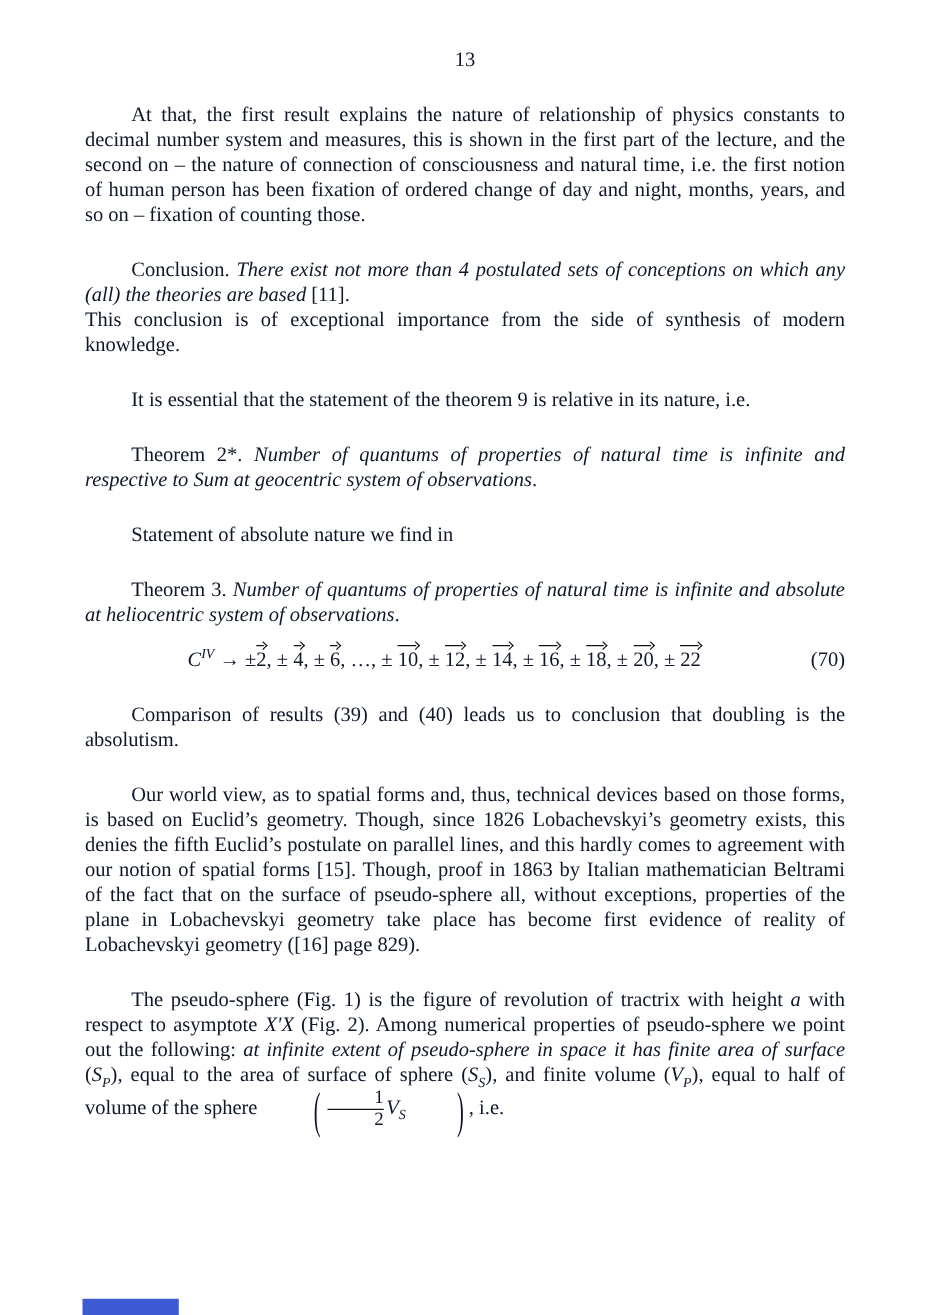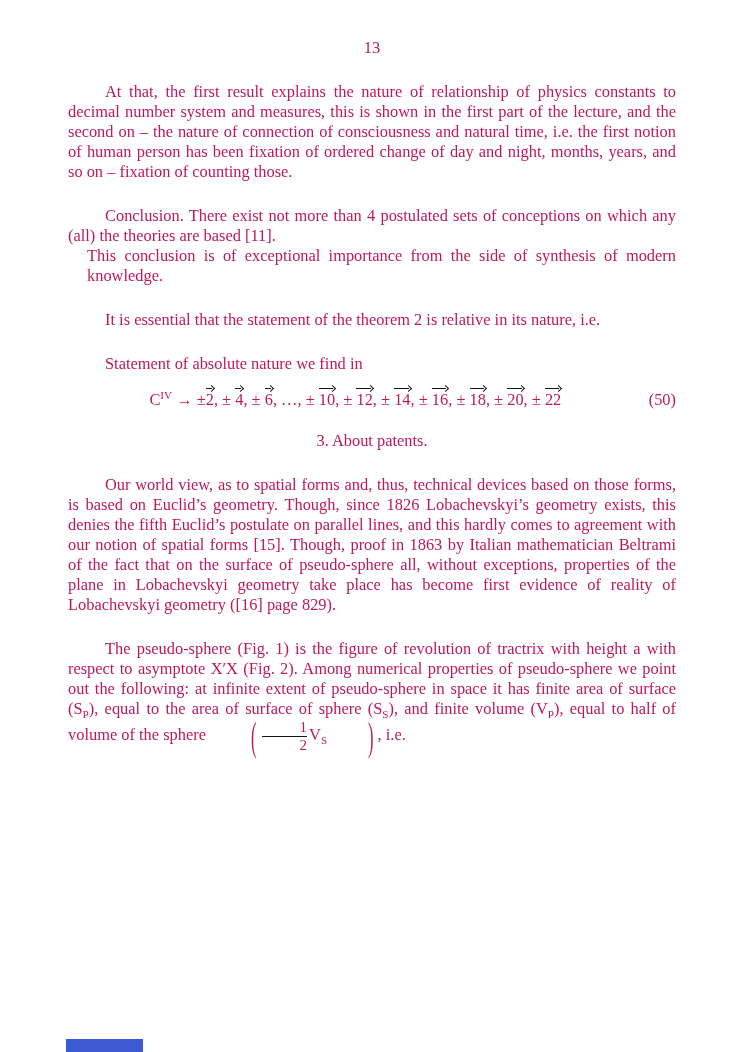--- a/index.html
+++ b/index.html
@@ -1,33 +1,33 @@
 <!DOCTYPE html>
 <html><head>
 <meta charset="utf-8">
 <style>
   html,body{margin:0;padding:0;background:#ffffff;}
   #page{
     position:relative;
     width:744px;height:1052px;
     background:#ffffff;
-    color:#be185d;
+    color:#0f172a;
     font-family:"Liberation Serif", serif;
     font-size:16.4px;
     line-height:20px;
     overflow:hidden;
     box-sizing:border-box;
     padding:38px 68px 0 68px;
   }
   .pageno{text-align:center;margin:0 0 17px 0;}
   p{margin:0;text-align:justify;}
   p.indent{text-indent:37px;margin-top:24px;}
-  p.noindent{text-indent:0;margin-left:19px;}
+  p.noindent{text-indent:0;}
   p.center{text-align:center;text-indent:0;margin:21px 0 23px 0;}
-  .it{}
+  .it{font-style:italic;}
   .u{}
   .sup{font-size:0.68em;vertical-align:super;line-height:0;}
   .sub{font-size:0.68em;vertical-align:sub;line-height:0;}
   
   .vec{display:inline-block;position:relative;line-height:1.05;padding-top:4px;margin-top:-4px;}
   .vec::before{content:'';position:absolute;top:1px;left:0;right:2px;border-top:1.3px solid #141414;}
   .vec::after{content:'';position:absolute;top:-1px;right:0;width:4px;height:4px;
     border-top:1.3px solid #141414;border-right:1.3px solid #141414;transform:rotate(45deg);}
   
   .formula{display:flex;align-items:center;margin:16px 0;}
@@ -42,30 +42,32 @@
 </style>
 </head>
 <body>
 
 <div id="page">
   <p class="pageno">13</p>
 
   <p class="indent"><span>At that, the first result explains the nature of relationship of physics constants to decimal number system and measures, this is shown in the first part of the lecture, and the second on – the nature of connection of consciousness and natural time, i.e. the first notion of human person has been fixation of ordered change of day and night, months, years, and so on – fixation of counting those.</span></p>
   <p class="indent"><span class="u">Conclusion.</span><span> </span><span class="it">There exist not more than 4 postulated sets of conceptions on which any (all) the theories are based</span><span> [11].</span></p>
   <p class="noindent"><span>This conclusion is of exceptional importance from the side of synthesis of modern knowledge.</span></p>
-  <p class="indent"><span>It is essential that the statement of the theorem 2 is relative in its nature, i.e.</span></p>
+  <p class="indent"><span>It is essential that the statement of the theorem 9 is relative in its nature, i.e.</span></p>
+  <p class="indent"><span class="u">Theorem 2*.</span><span> </span><span class="it">Number of quantums of properties of natural time is infinite and respective to Sum at geocentric system of observations</span><span>.</span></p>
   <p class="indent"><span>Statement of absolute nature we find in</span></p>
+  <p class="indent"><span class="u">Theorem 3.</span><span> </span><span class="it">Number of quantums of properties of natural time is infinite and absolute at heliocentric system of observations</span><span>.</span></p>
 
   <div class="formula">
     <span class="formula-body"><span class="it">C</span><span class="sup it">IV</span><span> → </span><span class="u">±</span><span class="vec u">2</span><span>, ± </span><span class="vec">4</span><span>, ± </span><span class="vec">6</span><span>, …, ± </span><span class="vec">10</span><span>, ± </span><span class="vec">12</span><span>, ± </span><span class="vec">14</span><span>, ± </span><span class="vec">16</span><span>, ± </span><span class="vec">18</span><span>, ± </span><span class="vec">20</span><span>, ± </span><span class="vec">22</span></span>
-    <span class="eqno">(50)</span>
+    <span class="eqno">(70)</span>
   </div>
 
+  <p class="indent"><span>Comparison of results (39) and (40) leads us to conclusion that doubling is the absolutism.</span></p>
 
-  <p class="center"><span>3. About patents.</span></p>
 
   <p class="indent"><span>Our world view, as to spatial forms and, thus, technical devices based on those forms, is based on Euclid’s geometry. Though, since 1826 Lobachevskyi’s geometry exists, this denies the fifth Euclid’s postulate on parallel lines, and this hardly comes to agreement with our notion of spatial forms [15]. Though, proof in 1863 by Italian mathematician Beltrami of the fact that on the surface of pseudo-sphere all, without exceptions, properties of the plane in Lobachevskyi geometry take place has become first evidence of reality of Lobachevskyi geometry ([16] page 829).</span></p>
   <p class="indent"><span>The pseudo-sphere (Fig. 1) is the figure of revolution of tractrix with height </span><span class="it">a</span><span> with respect to asymptote </span><span class="it">X′X</span><span> (Fig. 2). Among numerical properties of pseudo-sphere we point out the following: </span><span class="it">at infinite extent of pseudo-sphere in space it has finite area of surface</span><span> (</span><span class="it">S</span><span class="sub it">P</span><span>), equal to the area of surface of sphere (</span><span class="it">S</span><span class="sub it">S</span><span>), and finite volume (</span><span class="it">V</span><span class="sub it">P</span><span>), equal to half of volume of the sphere </span><span class="bigparen">(</span><span class="frac">
         <span class="num">1</span>
         <span class="den">2</span>
       </span><span class="it">V</span><span class="sub it">S</span><span class="bigparen">)</span><span>, i.e.</span></p>
 
   <div class="footer-bar" style="background: rgb(60, 91, 210);"></div>
 </div>
 

